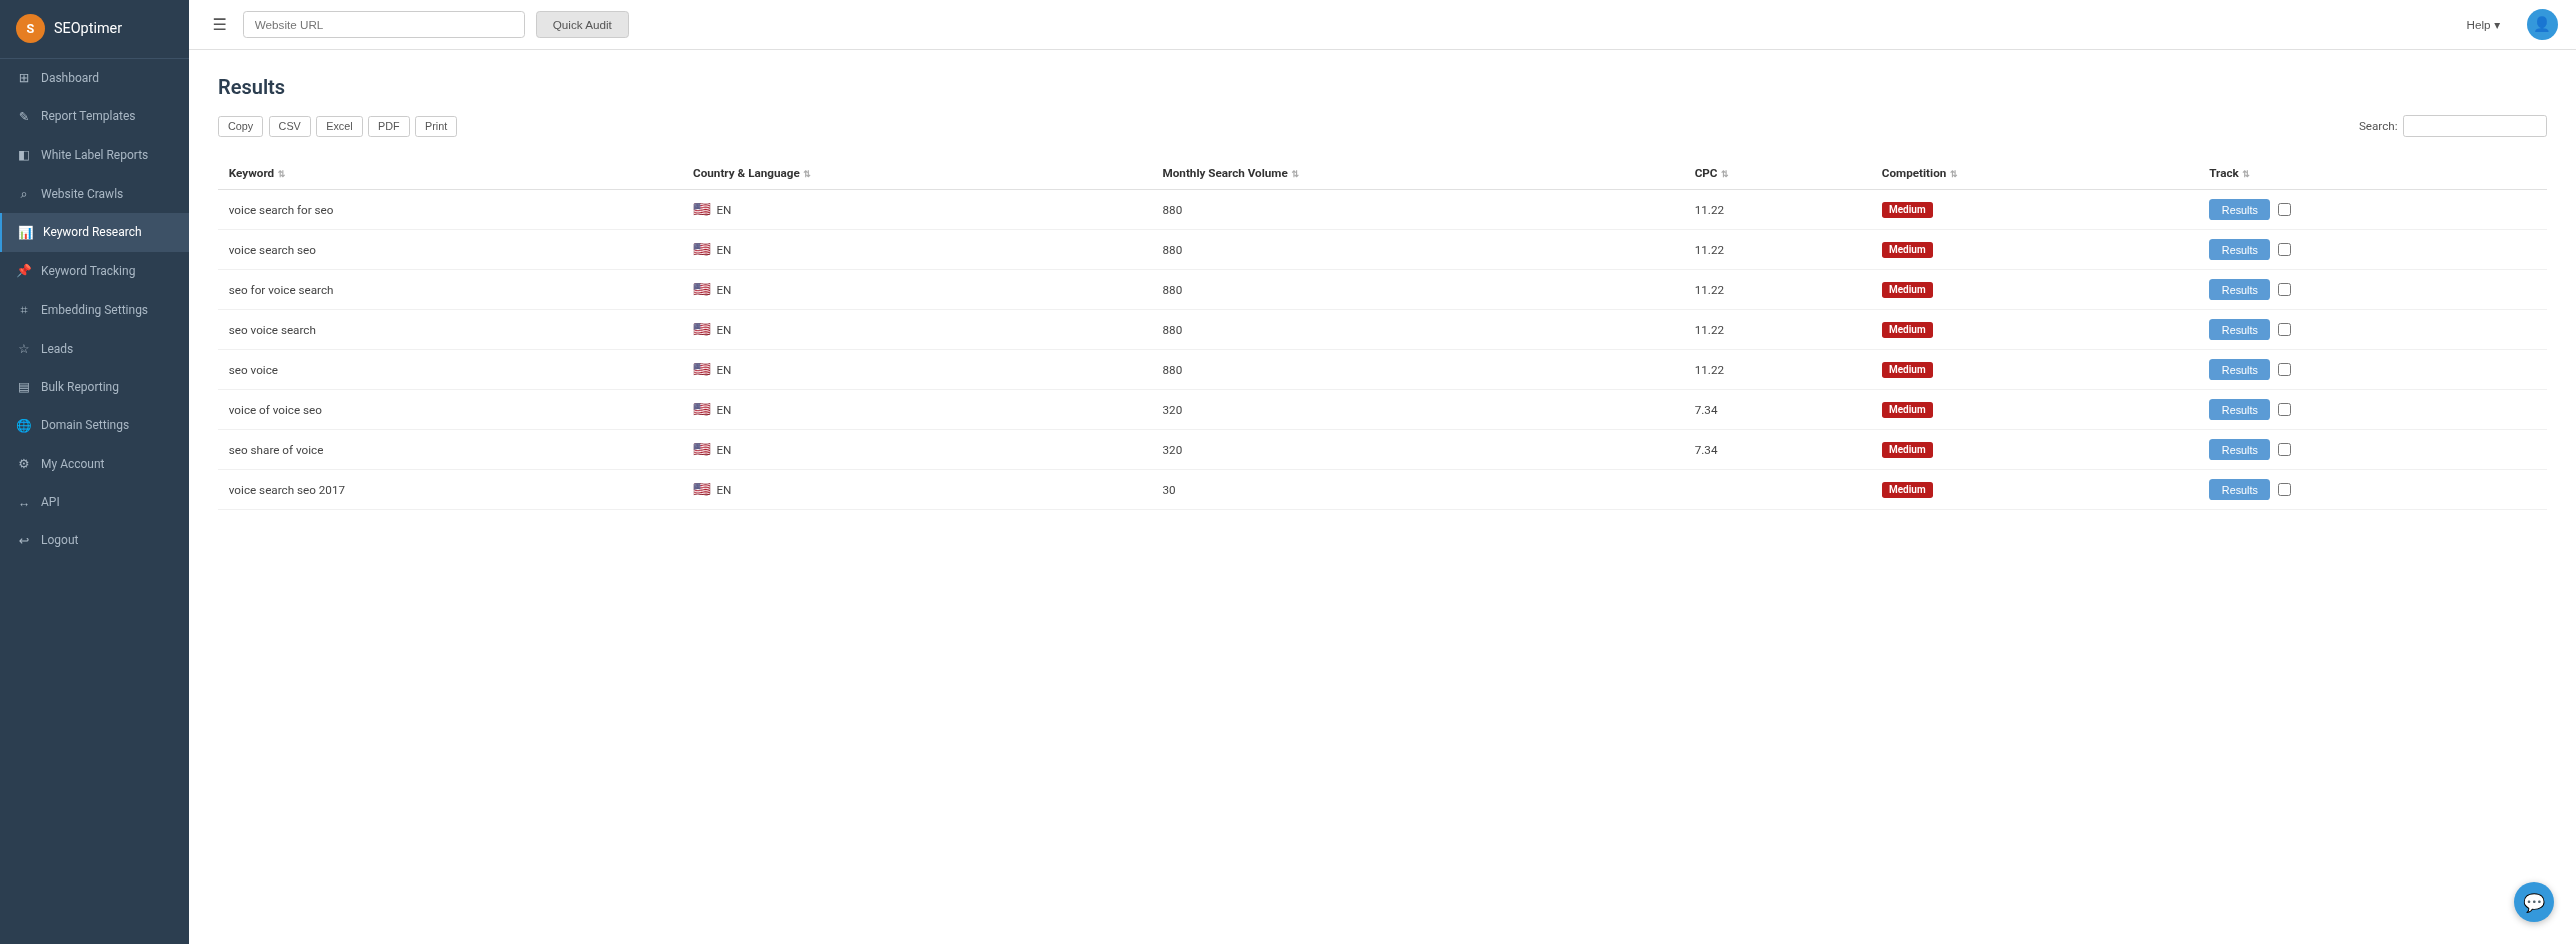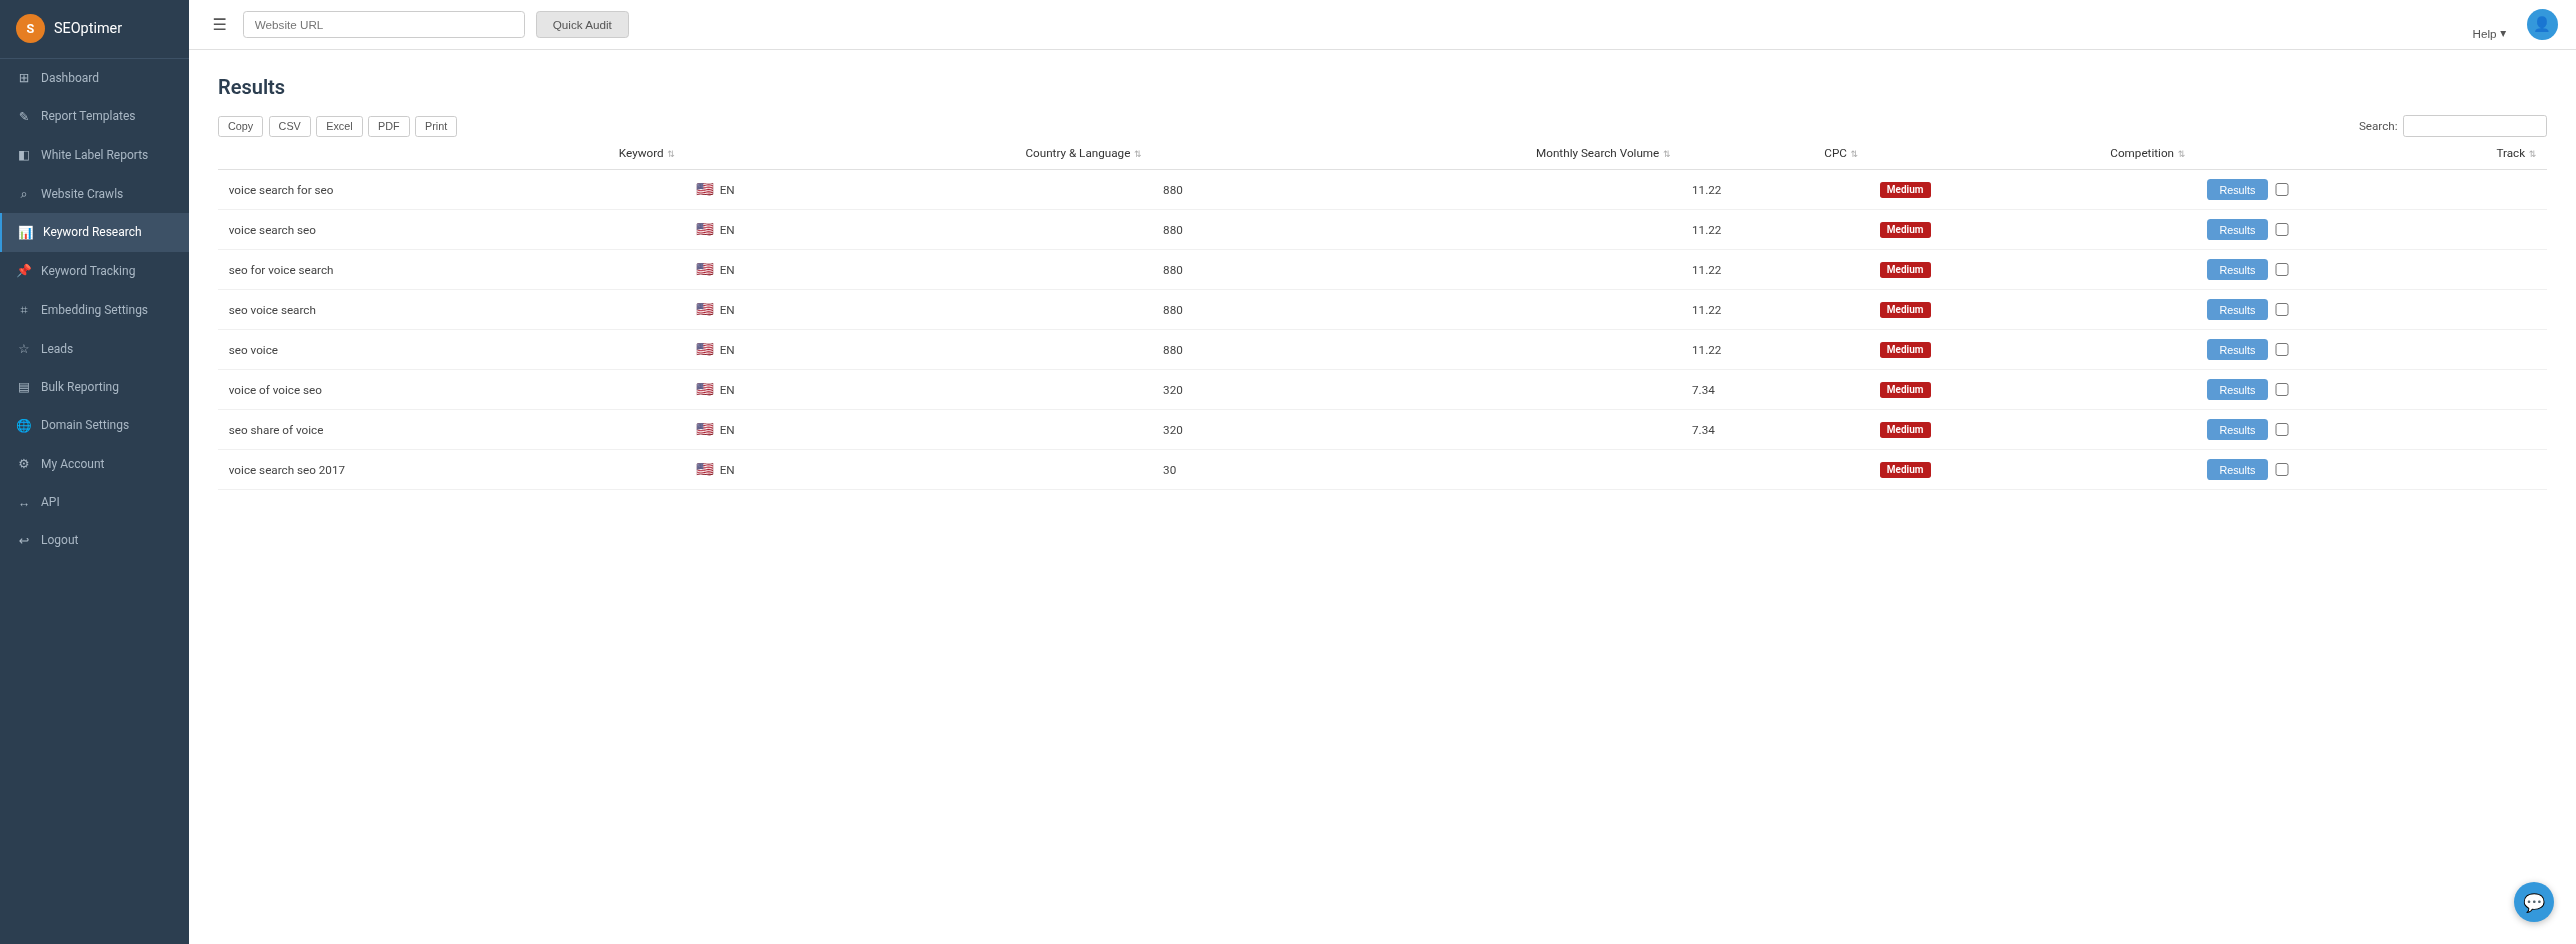--- a/index.html
+++ b/index.html
@@ -87,22 +87,22 @@
       border: 0.9px solid #ccc;
       border-radius: 3.6px;
       padding: 6.3px 16px;
       font-size: 11.7px;
       cursor: pointer;
       color: #555;
     }
     #topbar-right {
       margin-left: auto;
       display: flex;
-      align-items: flex-end;
-      gap: 21px;
+      align-items: center;
+      gap: 27px;
     }
     #help-btn {
       background: none;
       border: none;
       color: #555;
       font-size: 11.7px;
       cursor: pointer;
       display: flex;
       align-items: center;
       gap: 3.6px;
@@ -132,21 +132,21 @@
       font-weight: 600;
       color: #2c3e50;
       margin-bottom: 16px;
     }
 
     
     .table-controls {
       display: flex;
       align-items: center;
       gap: 5.4px;
-      margin-bottom: 0;
+      margin-bottom: 20px;
     }
     .export-btn {
       border: 0.9px solid #ccc;
       background: white;
       padding: 3.6px 9px;
       font-size: 10.8px;
       border-radius: 2.7px;
       cursor: pointer;
       color: #555;
     }
@@ -165,22 +165,22 @@
 
     
     table {
       width: 100%;
       border-collapse: collapse;
       font-size: 11.7px;
     }
     thead th {
       border-bottom: 1.8px solid #e0e0e0;
       padding: 9px 10.8px;
-      text-align: right;
-      font-weight: 400;
+      text-align: left;
+      font-weight: 700;
       color: #333;
       white-space: nowrap;
       background: white;
     }
     thead th .sort-icon { color: #aaa; margin-left: 3.6px; font-size: 9px; }
     tbody tr { border-bottom: 0.9px solid #f0f0f0; }
     tbody td { padding: 9px 10.8px; color: #444; vertical-align: middle; }
 
     .flag-cell { display: flex; align-items: center; gap: 5.4px; }
     .flag { font-size: 14.4px; }

